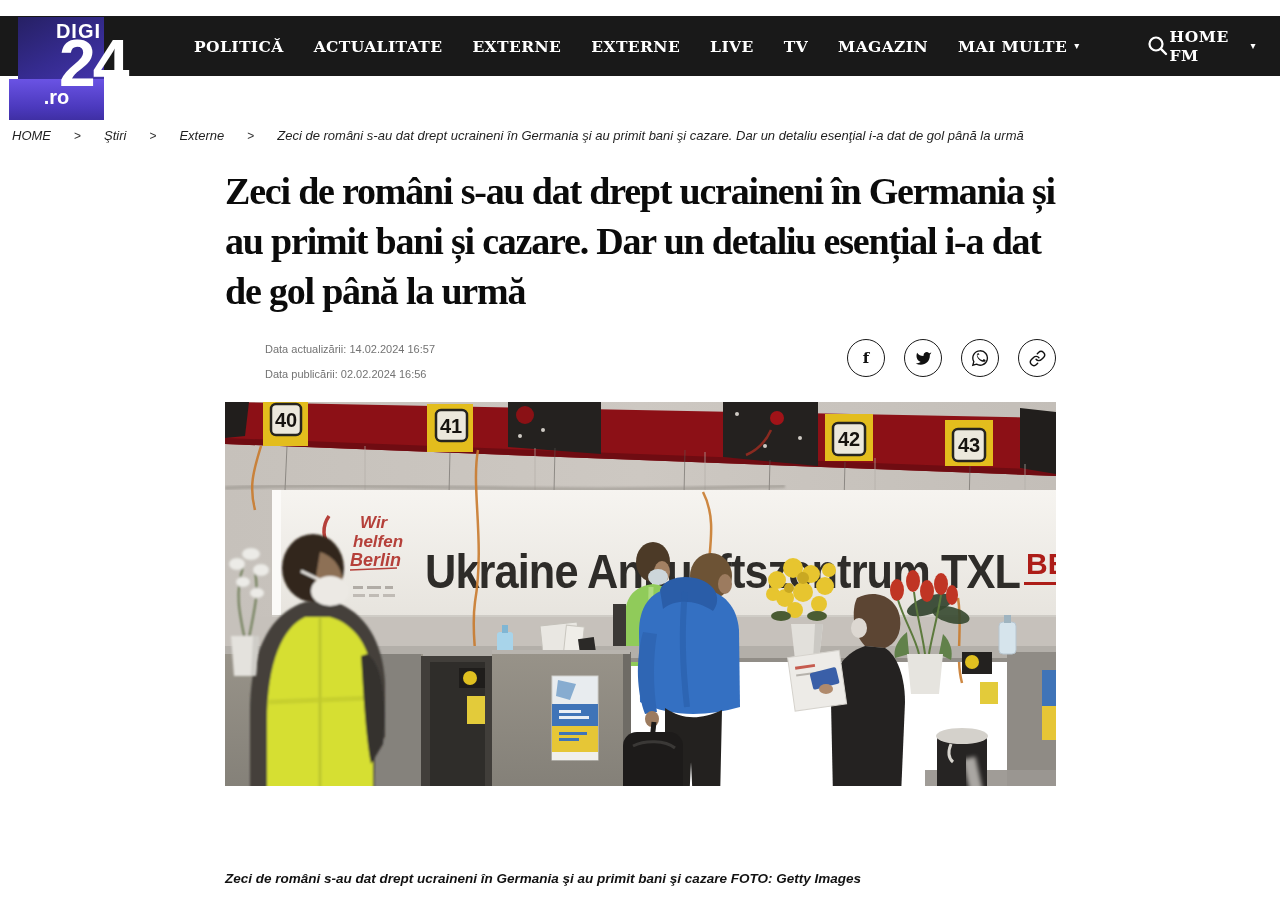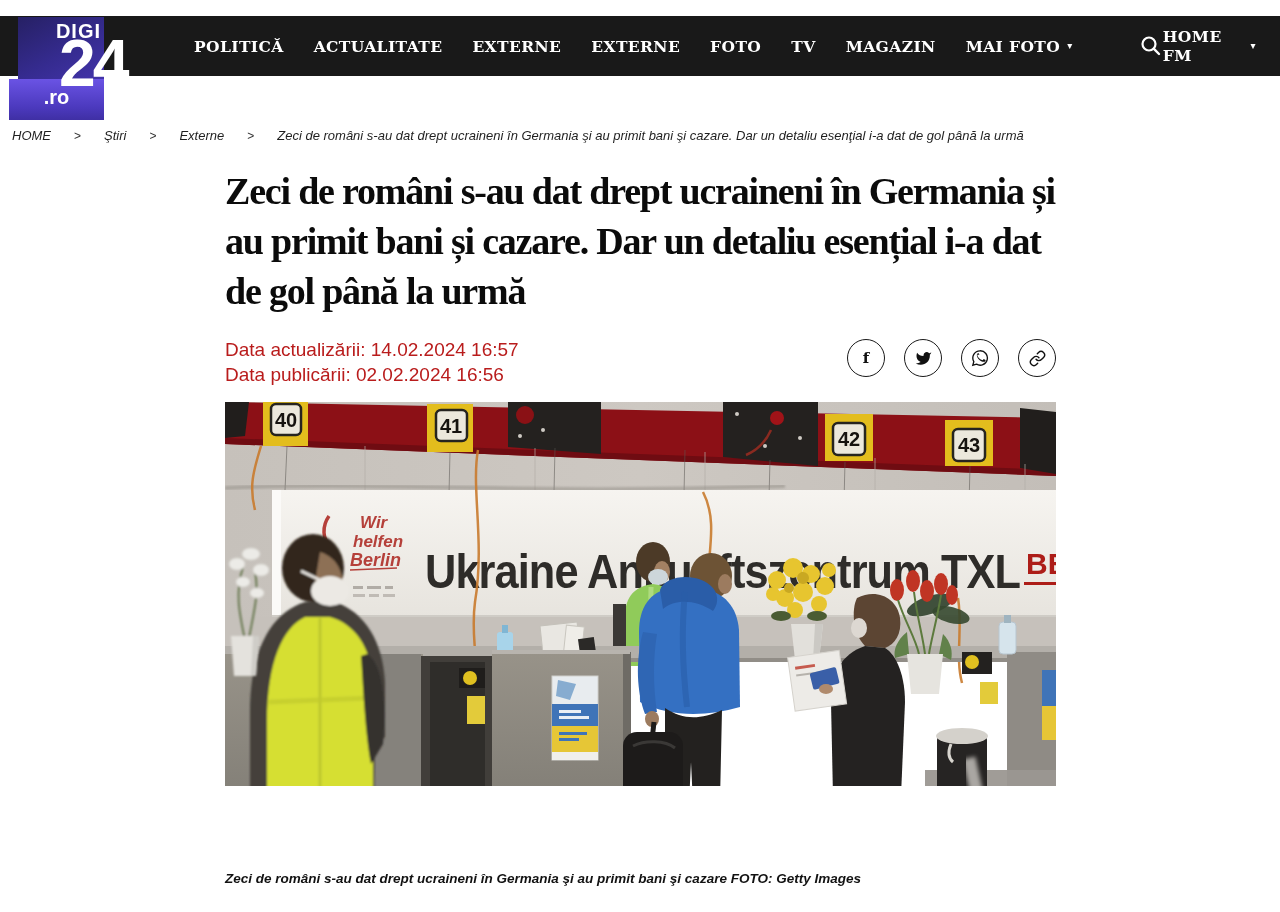--- a/index.html
+++ b/index.html
@@ -37,21 +37,21 @@
   .breadcrumb{position:absolute;left:12px;top:128px;display:flex;gap:23px;align-items:center;
     font-style:italic;font-size:13px;color:#1f1f1f;white-space:nowrap;}
   .crumb{cursor:pointer;}
   .crumb-sep{font-style:normal;font-size:12px;color:#333;}
   
   .headline{position:absolute;left:225px;top:166px;width:852px;margin:0;
     font-family:Liberation Serif, serif;font-weight:bold;
     font-size:38px;line-height:50px;letter-spacing:-1.2px;color:#0b0b0b;}
   .meta{position:absolute;left:225px;top:337px;width:831px;display:flex;
     justify-content:space-between;align-items:flex-start;}
-  .dates{font-size:19px;line-height:25px;color:#b91c1c;}
+  .dates{font-size:11px;line-height:25px;color:#737373;margin-left:40px;}
   .share{display:flex;gap:19px;margin-top:2px;}
   .share-circle{width:36px;height:36px;border:1.6px solid #1a1a1a;border-radius:50%;
     display:flex;align-items:center;justify-content:center;cursor:pointer;background:#fff;}
   .figure{position:absolute;left:225px;top:402px;width:831px;height:384px;overflow:hidden;}
   .caption{position:absolute;left:225px;top:871px;width:831px;
     font-weight:bold;font-style:italic;font-size:13.5px;color:#121212;}
 </style>
 </head>
 <body>
 
@@ -61,25 +61,25 @@
     <div class="logo-ro"></div>
     <div class="logo-digi">DIGI</div>
     <div class="logo-24">24</div>
     <div class="logo-rotext">.ro</div>
   </div>
   <nav class="nav">
     <span class="nav-item">POLITICĂ</span>
     <span class="nav-item">ACTUALITATE</span>
     <span class="nav-item">EXTERNE</span>
     <span class="nav-item">EXTERNE</span>
-    <span class="nav-item">FOTO</span>
+    <span class="nav-item">LIVE</span>
     <span class="nav-item">TV</span>
     <span class="nav-item">MAGAZIN</span>
     <span class="nav-more">
-      <span>MAI FOTO</span>
+      <span>MAI MULTE</span>
       <span class="chev">▾</span>
     </span>
   </nav>
   <span class="search-btn">
     <svg width="24" height="24" viewBox="0 0 24 24">
       <circle cx="10" cy="10" r="6.5" fill="none" stroke="#ffffff" stroke-width="2.2"></circle>
       <line x1="15.2" y1="15.2" x2="20" y2="20" stroke="#ffffff" stroke-width="2.4" stroke-linecap="round"></line>
     </svg>
   </span>
   <span class="live">

